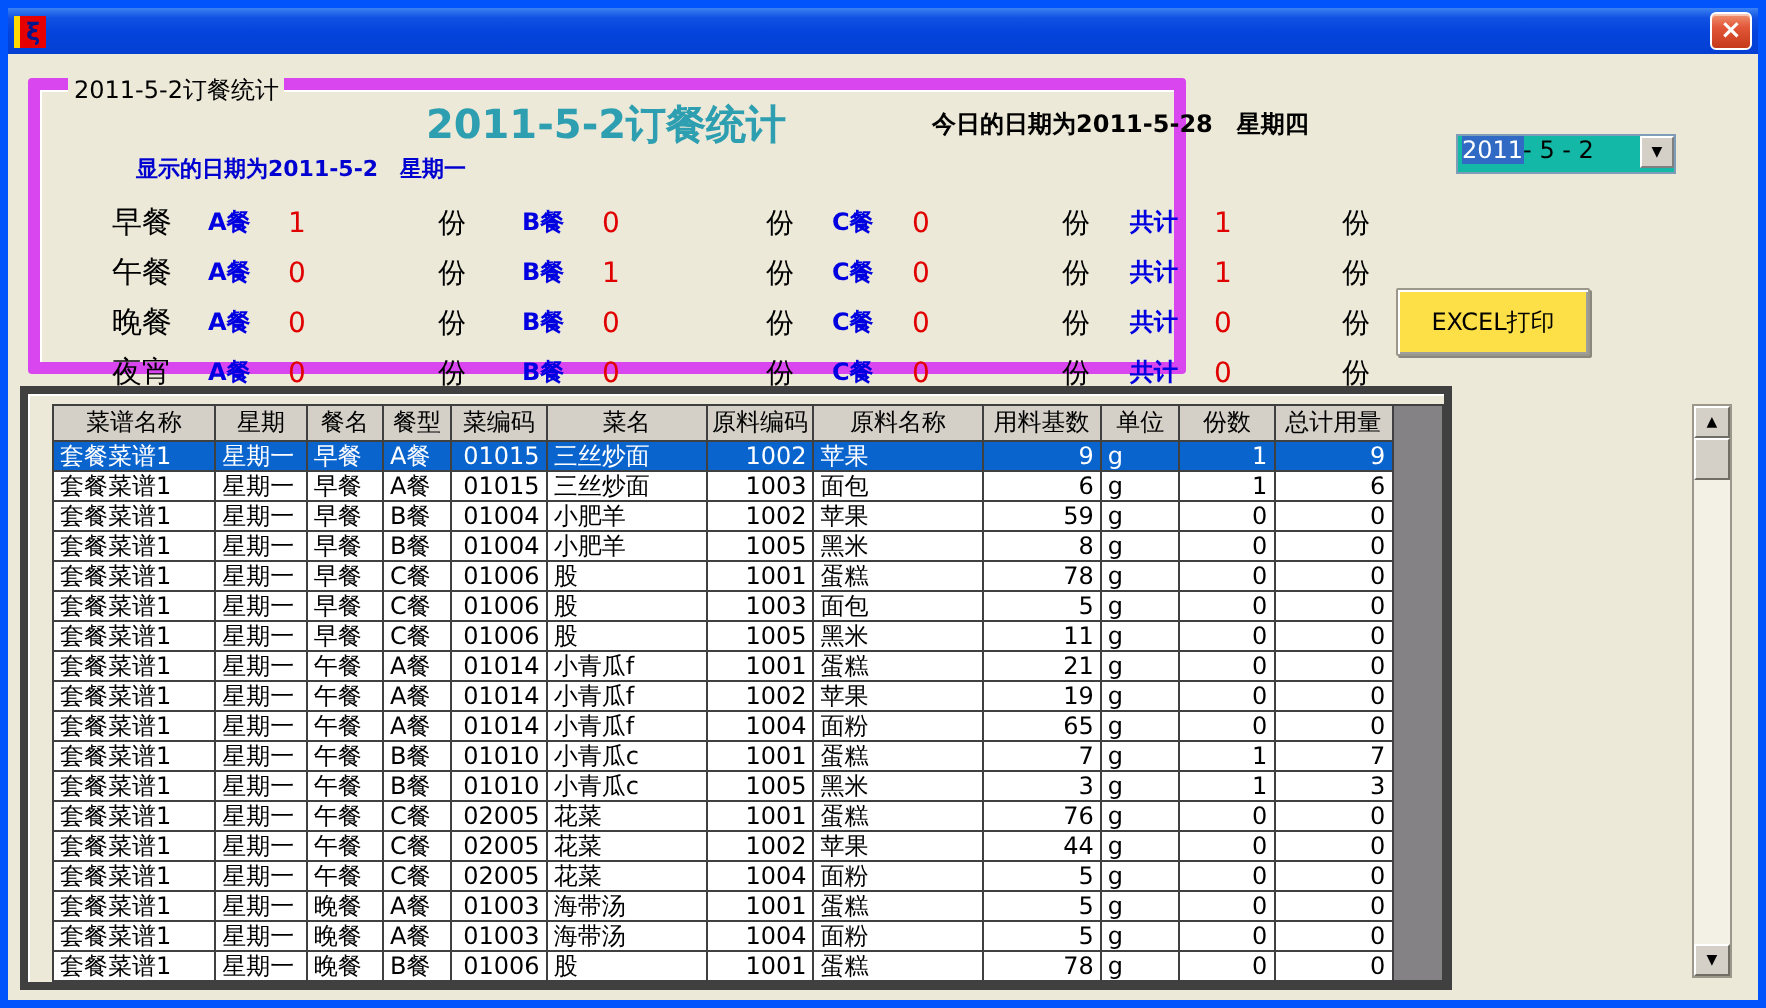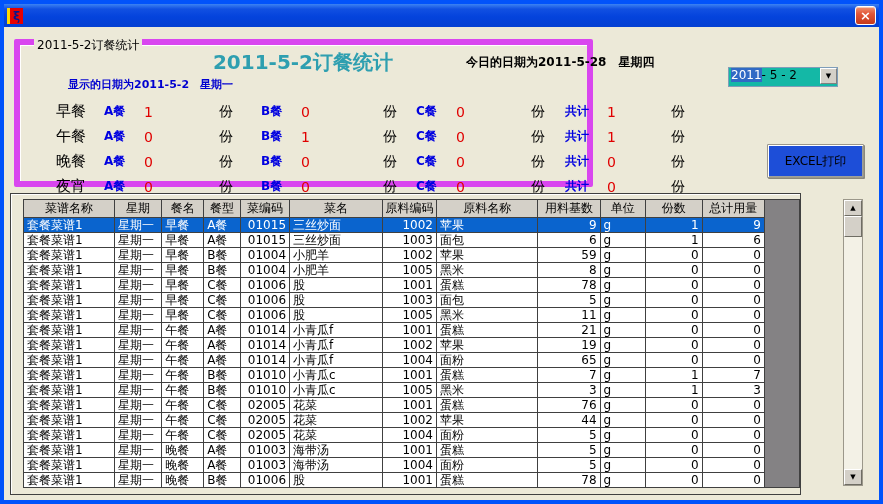--- a/index.html
+++ b/index.html
@@ -36,27 +36,27 @@
   .stat-fen{font-size:14px;}
 
   
   .combo{position:absolute;left:724px;top:40px;width:110px;height:20px;background:#14b8a6;border:1px solid #7F9DB9;
     display:flex;align-items:flex-start;padding-left:2px;font-size:12px;cursor:default;}
   .combo .sel{background:#316AC5;color:#fff;}
   .combo-btn{margin-left:auto;width:17px;height:16px;background:#D4D0C8;border:1px solid;border-color:#FFF #808080 #808080 #FFF;
     font-size:7px;line-height:14px;text-align:center;color:#000;cursor:pointer;}
 
   
-  .excel-btn{position:absolute;left:763px;top:117px;width:97px;height:34px;background:#1d4ed8;
+  .excel-btn{position:absolute;left:694px;top:117px;width:97px;height:34px;background:#fde047;
     border:1px solid #9B978A;border-radius:1px;box-shadow:inset 1px 1px 0 #FFF,inset -1px -1px 0 #9FA09B,1px 1px 0 #8A887C;
     font-size:12px;font-family:"DejaVu Sans",sans-serif;color:#000;cursor:pointer;}
 
   
-  .grid-panel{position:absolute;left:6px;top:166px;width:791px;height:302px;
-    border:1px solid #404040;box-shadow:inset 1px 1px 0 #FFF;padding-left:42px;}
+  .grid-panel{position:absolute;left:6px;top:166px;width:716px;height:302px;
+    border:4px solid #404040;box-shadow:inset 1px 1px 0 #FFF;padding-left:42px;}
   table.grid{position:absolute;left:12px;top:5px;border-collapse:collapse;table-layout:fixed;
     background:#fff;font-size:12px;border:1px solid var(--grid-line,#404040);}
   table.grid th{height:17px;background:var(--header-bg,#D4D0C8);font-weight:normal;text-align:center;
     border:1px solid var(--grid-line,#404040);padding:0 2px;overflow:hidden;white-space:nowrap;}
   table.grid td{height:15px;border:1px solid var(--grid-line,#404040);padding:0 3px;overflow:hidden;white-space:nowrap;
     line-height:13px;}
   table.grid td.num{text-align:right;}
   table.grid .filler{background:var(--filler,#848284);border-top:0;border-bottom:0;}
   table.grid tr.sel td{background:var(--selection,#0A64CE);color:#fff;}
   table.grid tr.sel td.filler{background:var(--filler,#848284);}

